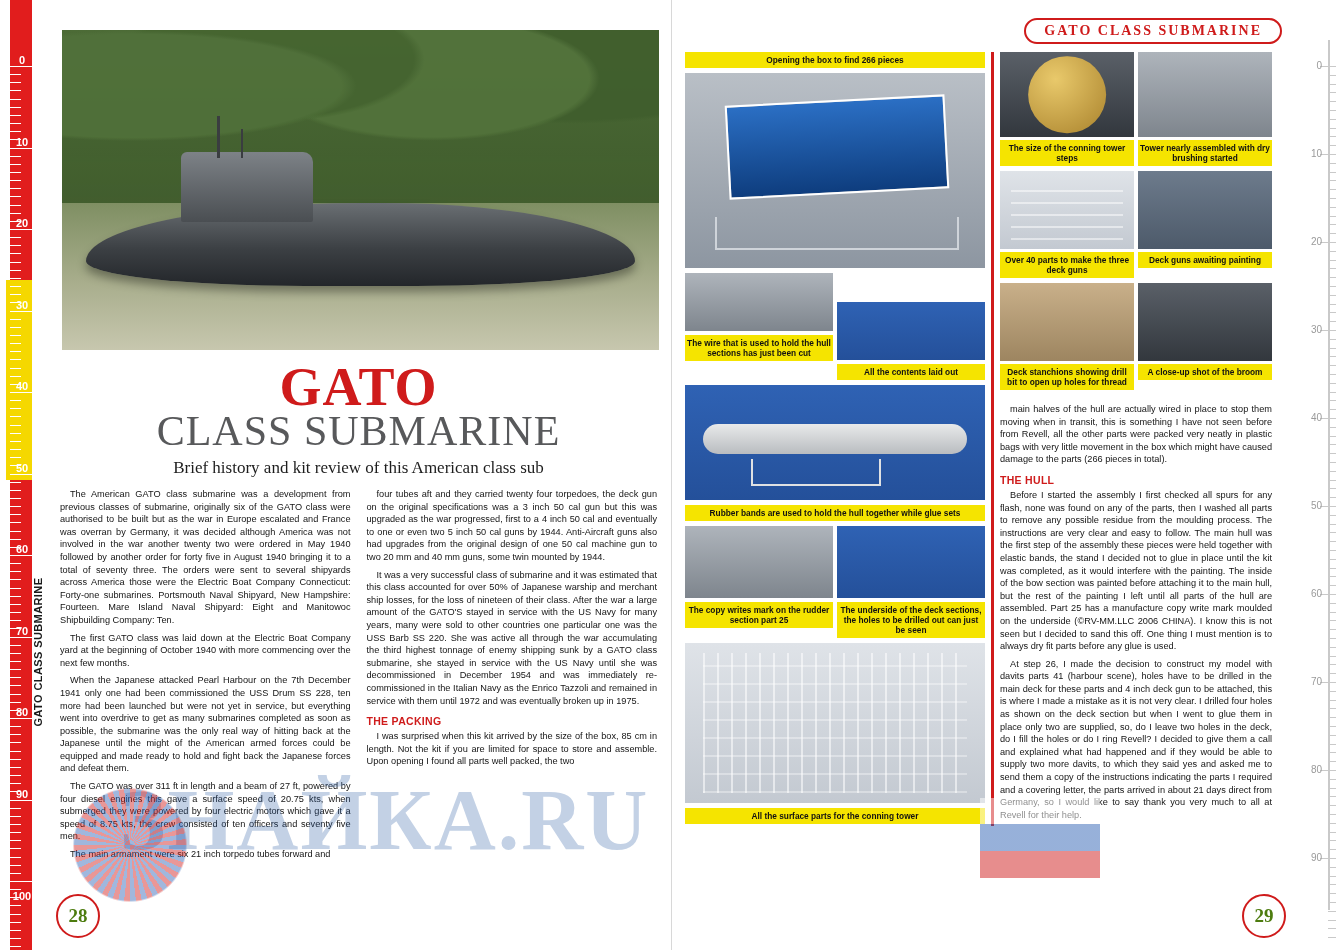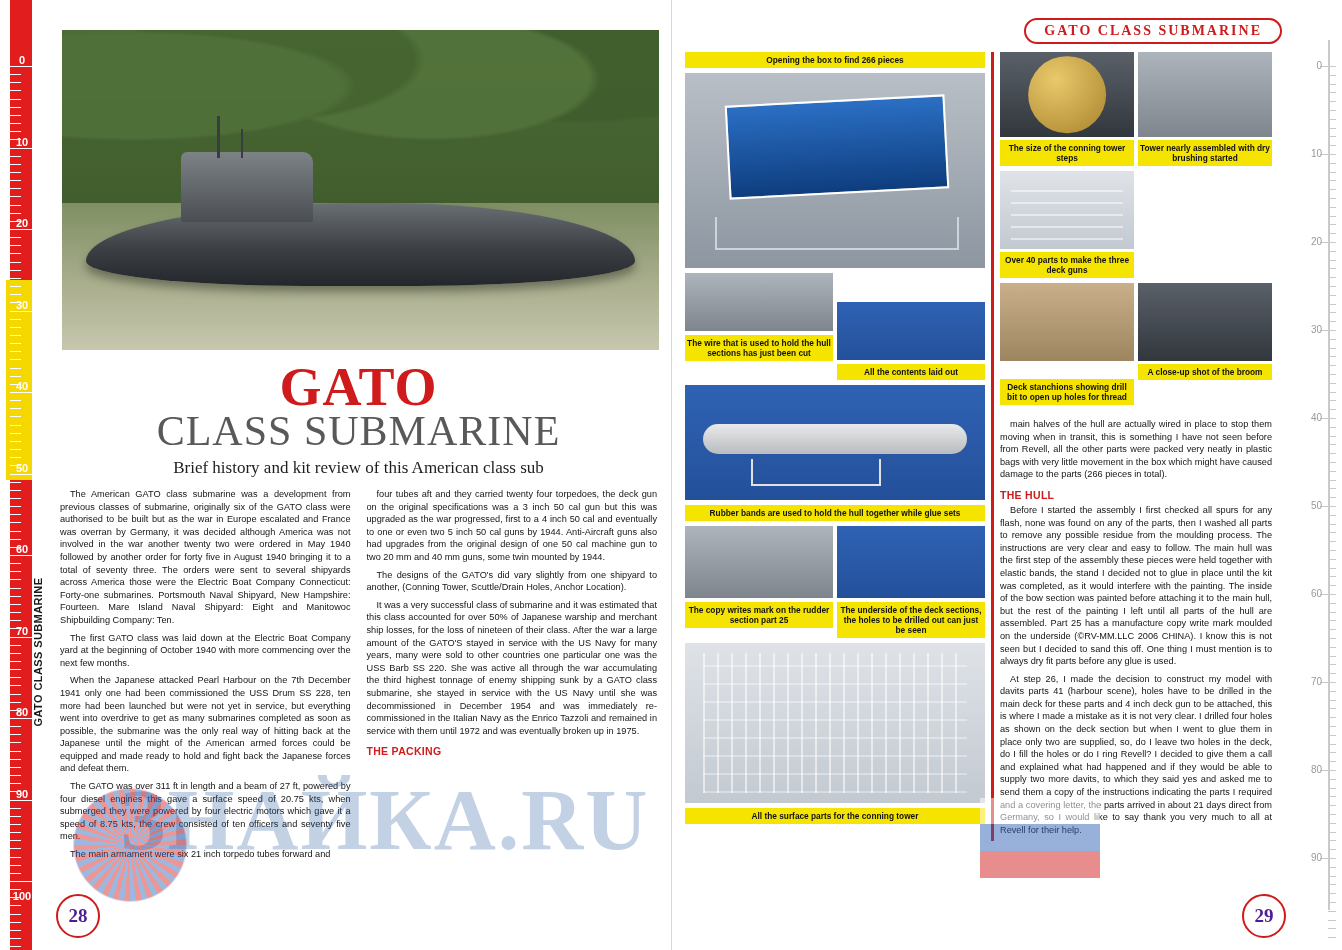--- a/index.html
+++ b/index.html
@@ -132,21 +132,21 @@
     text-align:justify;text-indent:10px;
     font-family:"Liberation Sans",sans-serif;
   }
   .sec-head{
     color:#cf1b1b;font-weight:bold;font-size:10.5px;margin:8px 0 3px 0;
     letter-spacing:.3px;
   }
   
   .pagenum{
     position:absolute;bottom:12px;width:40px;height:40px;border-radius:50%;
-    border:2px solid #cf1b1b;color:#4c1d95;font-weight:bold;font-size:19px;
+    border:2px solid #cf1b1b;color:#4d7c0f;font-weight:bold;font-size:19px;
     display:flex;align-items:center;justify-content:center;background:#fff;
     font-family:"Liberation Serif",serif;
   }
   .pagenum.l{left:10px;}
   .pagenum.r{right:10px;}
   
   .rgrid{margin-top:8px;display:flex;gap:6px;}
   .rcol{display:flex;flex-direction:column;gap:5px;}
   .cap{
     background:#f5e400;color:#111;font-size:8.3px;font-weight:bold;
@@ -505,23 +505,23 @@
       <div class="cols">
         <div class="col">
           <p>The American GATO class submarine was a development from previous classes of submarine, originally six of the GATO class were authorised to be built but as the war in Europe escalated and France was overran by Germany, it was decided although America was not involved in the war another twenty two were ordered in May 1940 followed by another order for forty five in August 1940 bringing it to a total of seventy three. The orders were sent to several shipyards across America those were the Electric Boat Company Connecticut: Forty-one submarines. Portsmouth Naval Shipyard, New Hampshire: Fourteen. Mare Island Naval Shipyard: Eight and Manitowoc Shipbuilding Company: Ten.</p>
           <p>The first GATO class was laid down at the Electric Boat Company yard at the beginning of October 1940 with more commencing over the next few months.</p>
           <p>When the Japanese attacked Pearl Harbour on the 7th December 1941 only one had been commissioned the USS Drum SS 228, ten more had been launched but were not yet in service, but everything went into overdrive to get as many submarines completed as soon as possible, the submarine was the only real way of hitting back at the Japanese until the might of the American armed forces could be equipped and made ready to hold and fight back the Japanese forces and defeat them.</p>
           <p>The GATO was over 311 ft in length and a beam of 27 ft, powered by four diesel engines this gave a surface speed of 20.75 kts, when submerged they were powered by four electric motors which gave it a speed of 8.75 kts, the crew consisted of ten officers and seventy five men.</p>
           <p>The main armament were six 21 inch torpedo tubes forward and</p>
         </div>
         <div class="col">
           <p>four tubes aft and they carried twenty four torpedoes, the deck gun on the original specifications was a 3 inch 50 cal gun but this was upgraded as the war progressed, first to a 4 inch 50 cal and eventually to one or even two 5 inch 50 cal guns by 1944. Anti-Aircraft guns also had upgrades from the original design of one 50 cal machine gun to two 20 mm and 40 mm guns, some twin mounted by 1944.</p>
-          <p>The designs of the GATO's did vary slightly from one shipyard to another, (Conning Tower, Scuttle/Drain Holes, Anchor Location).</p>
           <p>It was a very successful class of submarine and it was estimated that this class accounted for over 50% of Japanese warship and merchant ship losses, for the loss of nineteen of their class. After the war a large amount of the GATO'S stayed in service with the US Navy for many years, many were sold to other countries one particular one was the USS Barb SS 220. She was active all through the war accumulating the third highest tonnage of enemy shipping sunk by a GATO class submarine, she stayed in service with the US Navy until she was decommissioned in December 1954 and was immediately re-commissioned in the Italian Navy as the Enrico Tazzoli and remained in service with them until 1972 and was eventually broken up in 1975.</p>
           <div class="sec-head">THE PACKING</div>
+          <p>I was surprised when this kit arrived by the size of the box, 85 cm in length. Not the kit if you are limited for space to store and assemble. Upon opening I found all parts well packed, the two</p>
         </div>
       </div>
 
       <div class="pagenum l">28</div>
     </div>
 
     <div class="pg right">
       <div class="hdr" style="justify-content:flex-end;">
         <div class="pill right-pill">GATO CLASS SUBMARINE</div>
       </div>
@@ -585,24 +585,28 @@
             </div>
           </div>
 
           <div style="display:flex;gap:4px;">
             <div style="width:134px;display:flex;flex-direction:column;gap:3px;">
               <div class="ph sprue" style="height:78px;">
                 <div class="mini-sprue"></div>
               </div>
               <div class="cap">Over 40 parts to make the three deck guns</div>
             </div>
+            <div style="width:134px;display:flex;flex-direction:column;gap:3px;">
+              <div class="ph table" style="height:78px;"></div>
+              <div class="cap">Deck guns awaiting painting</div>
+            </div>
           </div>
 
           <div style="display:flex;gap:4px;">
-            <div style="width:134px;display:flex;flex-direction:column;gap:18px;">
+            <div style="width:134px;display:flex;flex-direction:column;gap:3px;">
               <div class="ph wood" style="height:78px;"></div>
               <div class="cap">Deck stanchions showing drill bit to open up holes for thread</div>
             </div>
             <div style="width:134px;display:flex;flex-direction:column;gap:3px;">
               <div class="ph dark" style="height:78px;"></div>
               <div class="cap">A close-up shot of the broom</div>
             </div>
           </div>
 
           <div class="rtext">

